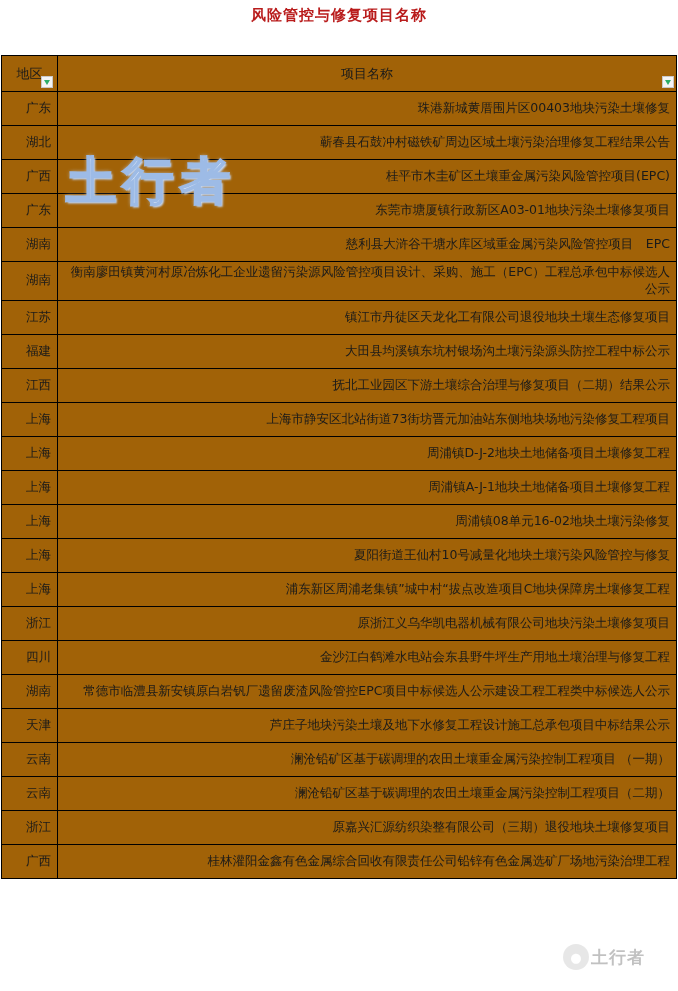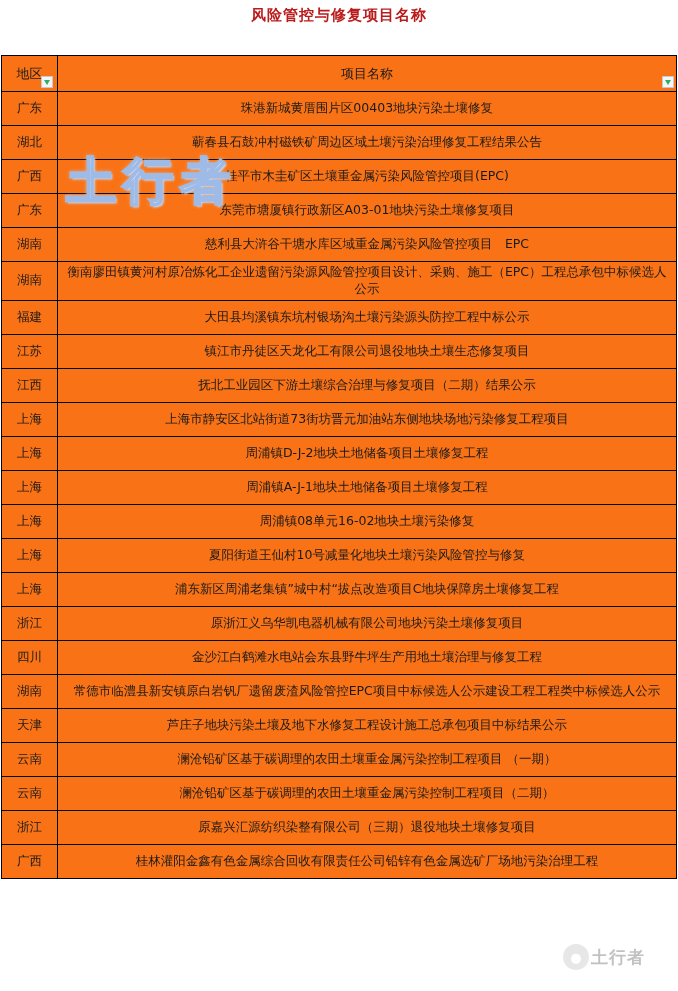--- a/index.html
+++ b/index.html
@@ -10,32 +10,32 @@
     color:#1a1a1a;
   }
   .page-title{
     position:absolute;top:6px;left:0;width:678px;
     text-align:center;font-size:15px;font-weight:bold;color:#b91c1c;
     letter-spacing:1px;
   }
   table.projects{
     position:absolute;top:55px;left:1px;width:676px;
     border-collapse:collapse;table-layout:fixed;
-    background:#f97316;
+    background:#a16207;
   }
   table.projects th,table.projects td{
     border:1px solid #000;
     font-size:12.5px;line-height:1.35;
     text-align:center;vertical-align:middle;
     padding:2px 6px;
     overflow:hidden;
   }
   table.projects th{font-weight:normal;height:31px;position:relative;font-size:13px;}
   col.region-col{width:56px;}
-  table.projects td{height:29px;}
+  table.projects td{height:29px;text-align:right;}
   td.region-cell{font-size:12.5px;}
   .filter-btn{
     position:absolute;bottom:3px;
     width:12px;height:12px;
     background:#f5f5f5;border:1px solid #c9c9c9;
     display:flex;align-items:center;justify-content:center;
     box-sizing:border-box;cursor:pointer;
   }
   .filter-btn.region-pos{right:4px;}
   .filter-btn.project-pos{right:2px;}
@@ -115,26 +115,26 @@
       </tr>
       <tr>
         <td class="region-cell">湖南</td>
         <td class="project-cell">慈利县大浒谷干塘水库区域重金属污染风险管控项目　EPC</td>
       </tr>
       <tr>
         <td class="region-cell">湖南</td>
         <td class="project-cell">衡南廖田镇黄河村原冶炼化工企业遗留污染源风险管控项目设计、采购、施工（EPC）工程总承包中标候选人公示</td>
       </tr>
       <tr>
+        <td class="region-cell">江苏</td>
+        <td class="project-cell">镇江市丹徒区天龙化工有限公司退役地块土壤生态修复项目</td>
+      </tr>
+      <tr>
         <td class="region-cell">福建</td>
         <td class="project-cell">大田县均溪镇东坑村银场沟土壤污染源头防控工程中标公示</td>
-      </tr>
-      <tr>
-        <td class="region-cell">江苏</td>
-        <td class="project-cell">镇江市丹徒区天龙化工有限公司退役地块土壤生态修复项目</td>
       </tr>
       <tr>
         <td class="region-cell">江西</td>
         <td class="project-cell">抚北工业园区下游土壤综合治理与修复项目（二期）结果公示</td>
       </tr>
       <tr>
         <td class="region-cell">上海</td>
         <td class="project-cell">上海市静安区北站街道73街坊晋元加油站东侧地块场地污染修复工程项目</td>
       </tr>
       <tr>

